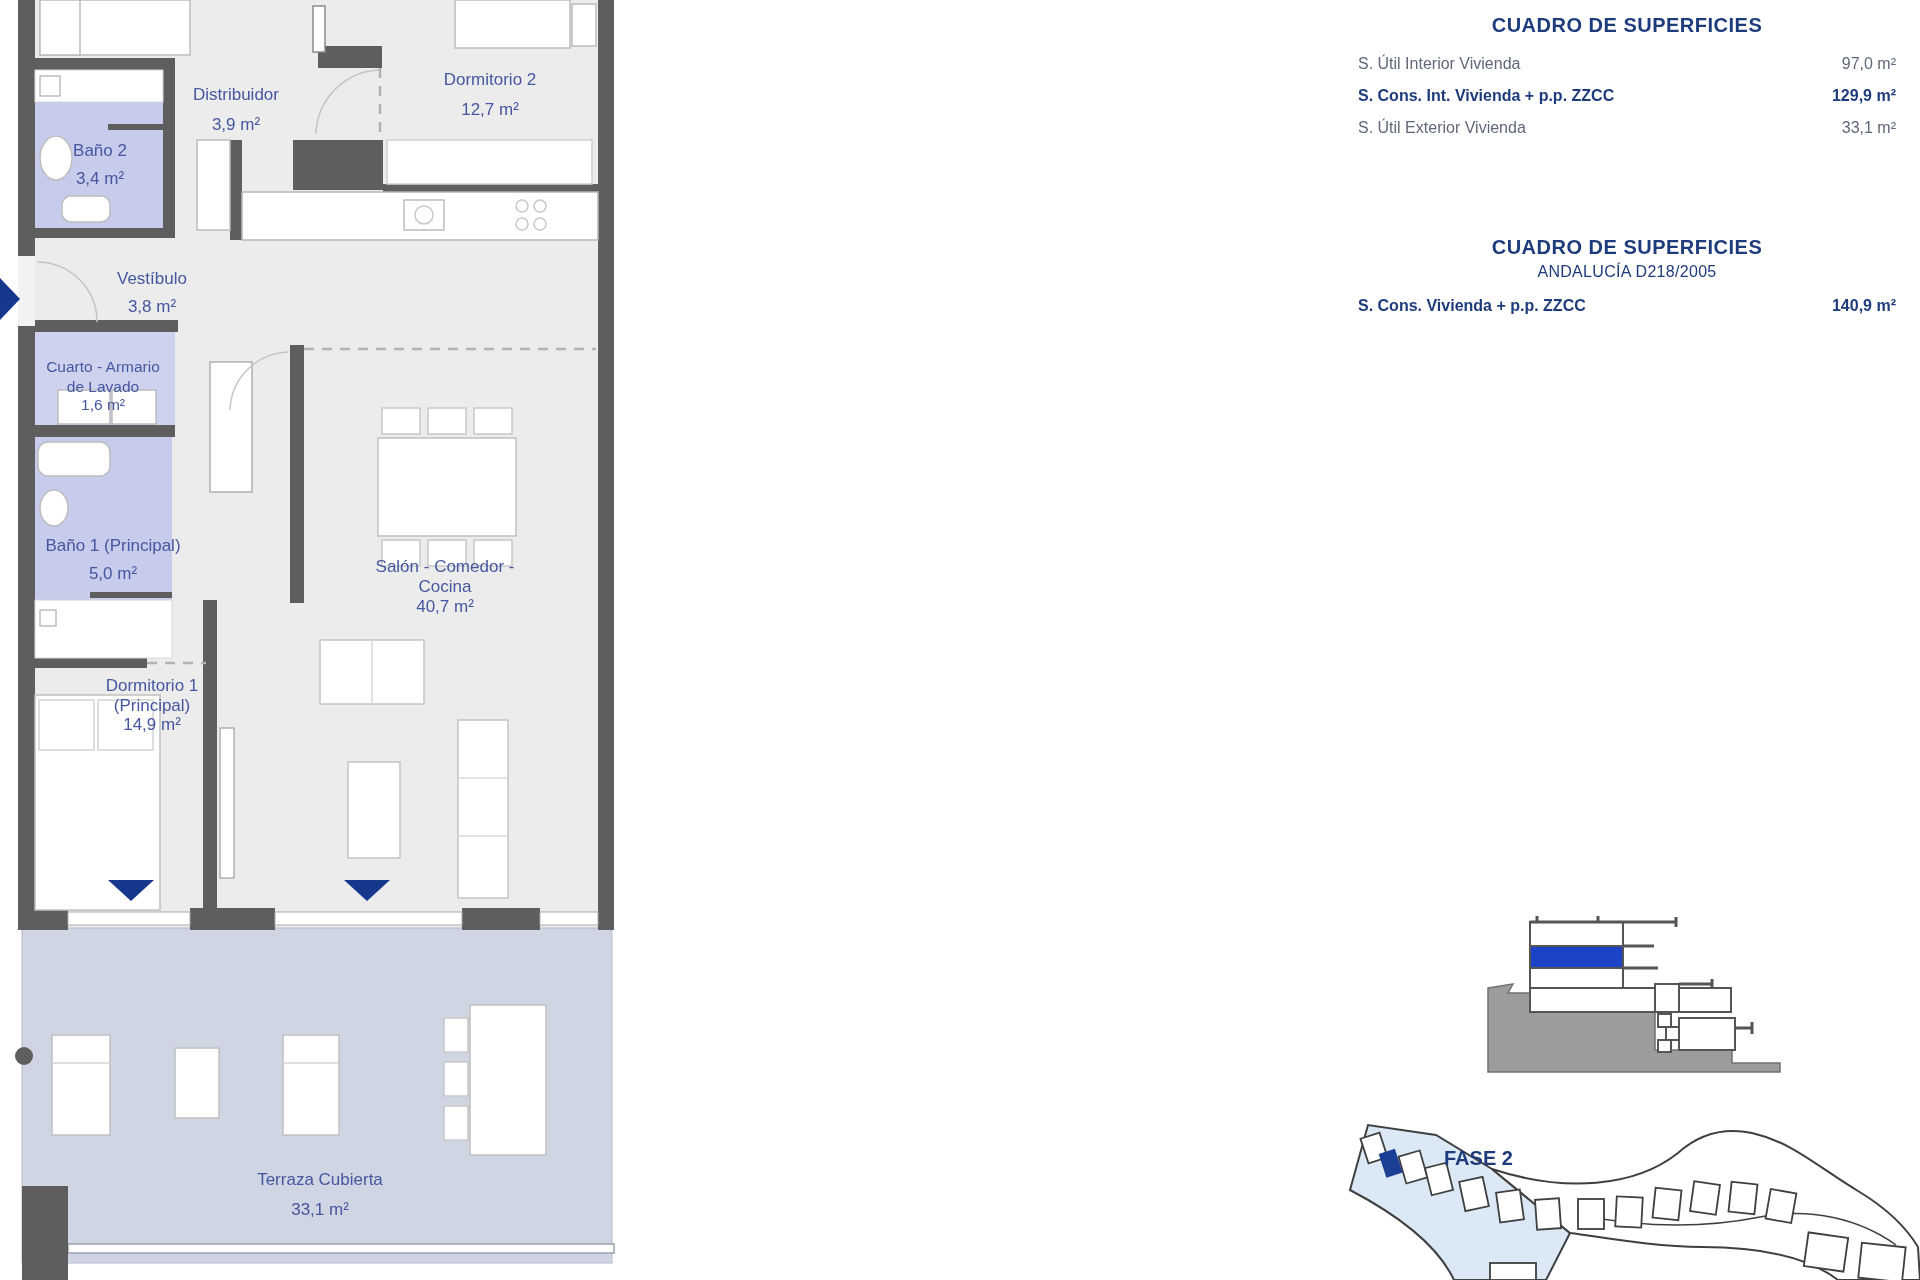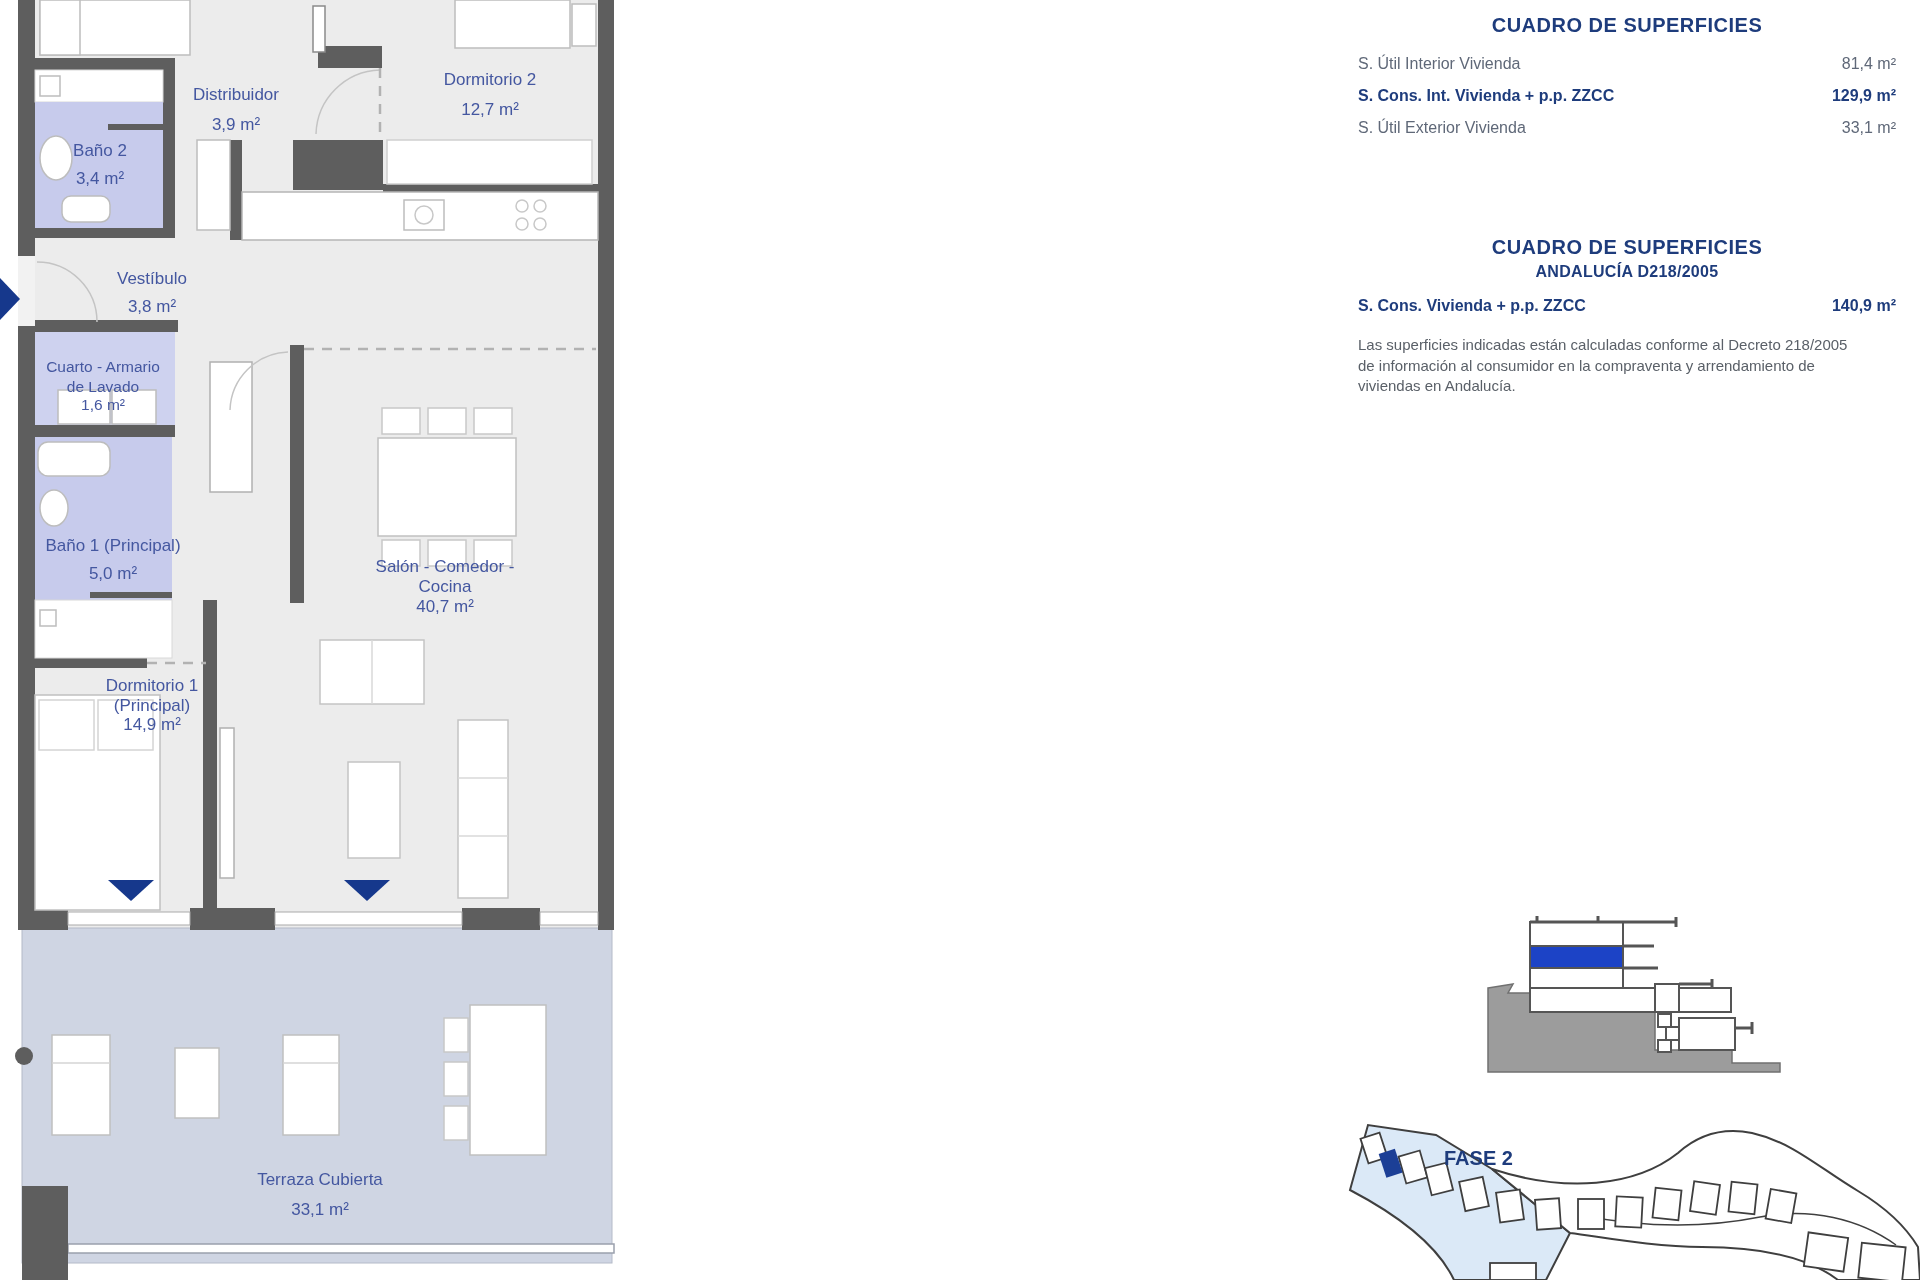--- a/index.html
+++ b/index.html
@@ -10,21 +10,21 @@
   .plan-svg{position:absolute;left:0;top:0;}
   .section-svg{position:absolute;left:1480px;top:900px;}
   .site-svg{position:absolute;left:1340px;top:1095px;}
 
   .stable{position:absolute;left:1358px;width:538px;}
   .stable .stitle{
     text-align:center;font-size:20px;font-weight:bold;color:#1e3c7c;
     letter-spacing:.5px;margin:0 0 18px 0;
   }
   .stable .ssub{
-    text-align:center;font-size:16px;font-weight:bold;color:#1e3c7c;
+    text-align:center;font-size:16px;font-weight:normal;color:#1e3c7c;
     margin:-14px 0 16px 0;letter-spacing:.3px;
   }
   .srow{
     display:flex;justify-content:space-between;align-items:baseline;
     font-size:16px;color:#5f6878;margin:0 0 14px 0;
   }
   .srow.bold{color:#1e3c7c;font-weight:bold;align-items:flex-end;}
   .srow .val{white-space:nowrap;padding-left:12px;}
   .snote{
     font-size:15px;line-height:1.38;color:#5a6068;width:492px;margin-top:2px;
@@ -193,40 +193,39 @@
     <text class="room" x="152" y="730">14,9 m²</text>
 
     <text class="room" x="320" y="1185">Terraza Cubierta</text>
     <text class="room" x="320" y="1215">33,1 m²</text>
   </svg>
 
   <div class="stable" style="top:14px;">
     <div class="stitle">CUADRO DE SUPERFICIES</div>
     <div class="srow">
       <span>S. Útil Interior Vivienda</span>
-      <span class="val">81,4 m²</span>
+      <span class="val">97,0 m²</span>
     </div>
     <div class="srow bold">
       <span>S. Cons. Int. Vivienda + p.p. ZZCC</span>
       <span class="val">129,9 m²</span>
     </div>
     <div class="srow">
       <span>S. Útil Exterior Vivienda</span>
       <span class="val">33,1 m²</span>
     </div>
   </div>
 
   <div class="stable" style="top:236px;">
     <div class="stitle">CUADRO DE SUPERFICIES</div>
     <div class="ssub">ANDALUCÍA D218/2005</div>
     <div class="srow bold" style="margin-bottom:20px;">
       <span>S. Cons. Vivienda + p.p. ZZCC</span>
       <span class="val">140,9 m²</span>
     </div>
-    <div class="snote">Las superficies indicadas están calculadas conforme al Decreto 218/2005 de información al consumidor en la compraventa y arrendamiento de viviendas en Andalucía.</div>
   </div>
 
   <svg class="section-svg" width="320" height="180" viewBox="0 0 320 180">
     <path d="M8,88 L33,84 L28,93 L50,93 L50,112 L175,112 L175,150 L252,150 L252,163 L300,163 L300,172 L8,172 Z" fill="#9c9c9c" stroke="#707070" stroke-width="1.5"></path>
     <rect x="50" y="88" width="125" height="24" fill="#ffffff" stroke="#555555" stroke-width="2"></rect>
     <rect x="50" y="68" width="93" height="20" fill="#ffffff" stroke="#555555" stroke-width="2"></rect>
     <rect x="50" y="46" width="93" height="22" fill="#1c43c6" stroke="#555555" stroke-width="2"></rect>
     <rect x="50" y="22" width="93" height="24" fill="#ffffff" stroke="#555555" stroke-width="2"></rect>
     <g stroke="#555555" stroke-width="3">
       <line x1="50" y1="22" x2="196" y2="22"></line>

